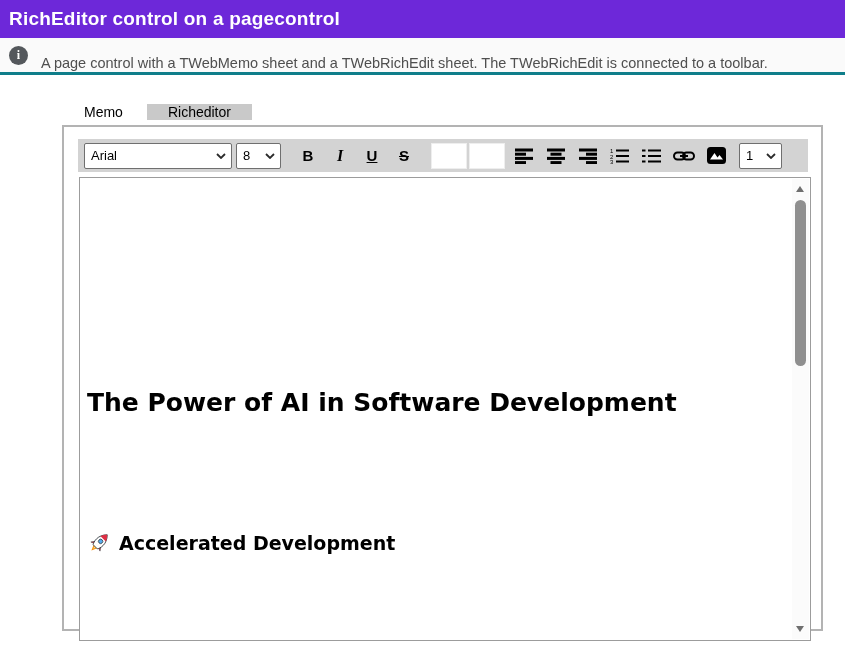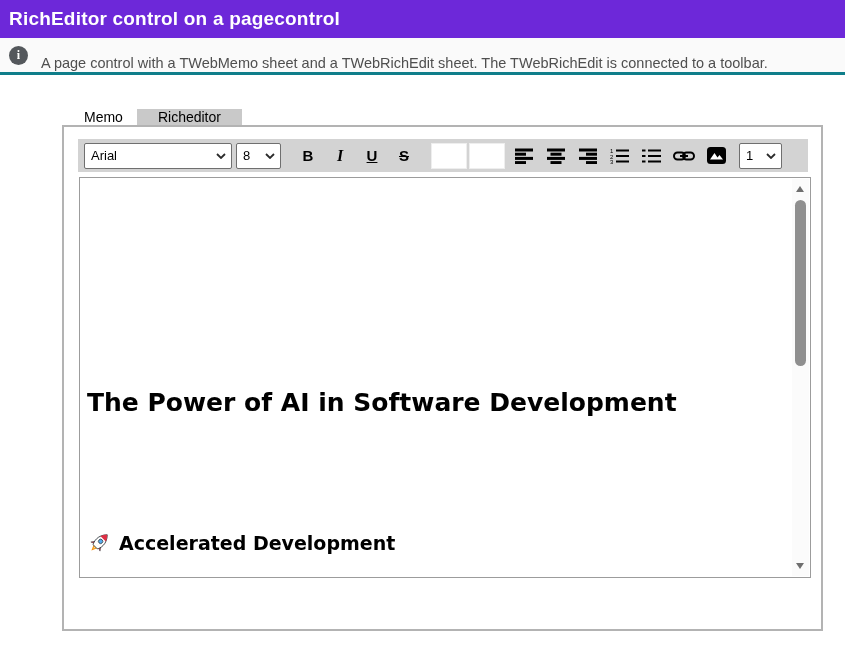--- a/index.html
+++ b/index.html
@@ -14,23 +14,23 @@
   
   .infobar{position:absolute;left:0;top:38px;width:845px;height:37px;background:#fafafa;
            border-bottom:3px solid #0f7e8a;display:flex;align-items:center;gap:13px;
            padding-left:9px;box-sizing:border-box;}
   .info-icon{width:19px;height:19px;border-radius:50%;background:#54585c;color:#fff;
              font-size:12px;font-weight:bold;display:flex;align-items:center;
              justify-content:center;font-family:"Liberation Serif",serif;flex:0 0 auto;}
   .info-text{color:#4f4f4f;font-size:14.5px;margin-top:16px;}
 
   
-  .tabbar{position:absolute;left:70px;top:98px;height:27px;display:flex;align-items:flex-end;}
+  .tabbar{position:absolute;left:70px;top:98px;height:27px;display:flex;align-items:center;}
   .tab{font-size:14px;color:#000;display:flex;align-items:center;padding:0 14px;cursor:default;}
-  .tab.selected{background:#c9c9c9;padding:0 21px;}
+  .tab.selected{background:#c9c9c9;padding:0 21px;margin-left:10px;}
 
   
   .panel{position:absolute;left:62px;top:125px;width:761px;height:506px;background:#fff;
          border:2px solid #b3b3b3;box-sizing:border-box;}
 
   
   .toolbar{position:absolute;left:14px;top:12px;width:730px;height:33px;background:#d3d3d3;
            display:flex;align-items:center;padding-left:6px;box-sizing:border-box;}
   .tb-select{height:26px;background:#fff;border:1px solid #6f6f6f;border-radius:2px;
              display:flex;align-items:center;justify-content:space-between;
@@ -48,21 +48,21 @@
   .tb-btn.strike{text-decoration:line-through;font-weight:bold;margin-left:2px;}
   .swatch{width:36px;height:26px;border:1px solid #eee;background:#fff;box-sizing:border-box;
           padding:3px;margin-left:12px;}
   .swatch + .swatch{margin-left:2px;}
   .swatch .fill{width:100%;height:100%;background:#000;}
   .icon-btn{width:30px;height:26px;display:flex;align-items:center;justify-content:center;
             background:transparent;border:none;padding:0;margin-left:2px;}
   .icon-btn.first{margin-left:4px;}
 
   
-  .editor{position:absolute;left:15px;top:50px;width:732px;height:401px;background:#fff;
+  .editor{position:absolute;left:15px;top:50px;width:732px;height:464px;background:#fff;
           border:1px solid #9c9c9c;box-sizing:border-box;}
   .editor-heading{position:absolute;left:7px;top:210px;font-family:"DejaVu Sans",sans-serif;
                   font-weight:bold;font-size:25px;color:#000;white-space:nowrap;}
   .editor-line{position:absolute;left:7px;top:352px;display:flex;align-items:center;gap:7px;}
   .editor-line .txt{font-family:"DejaVu Sans",sans-serif;font-weight:bold;font-size:19px;color:#000;text-align:center;}
 
   
   .vscroll{position:absolute;top:1px;right:1px;bottom:1px;width:17px;background:#fbfbfb;}
   .sb-arrow{position:absolute;left:4px;width:0;height:0;border-left:4.5px solid transparent;
             border-right:4.5px solid transparent;}

